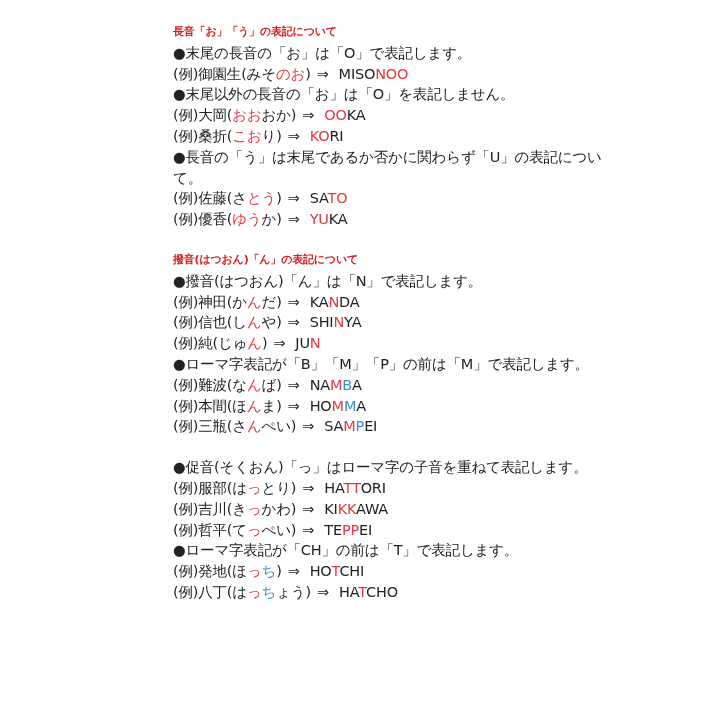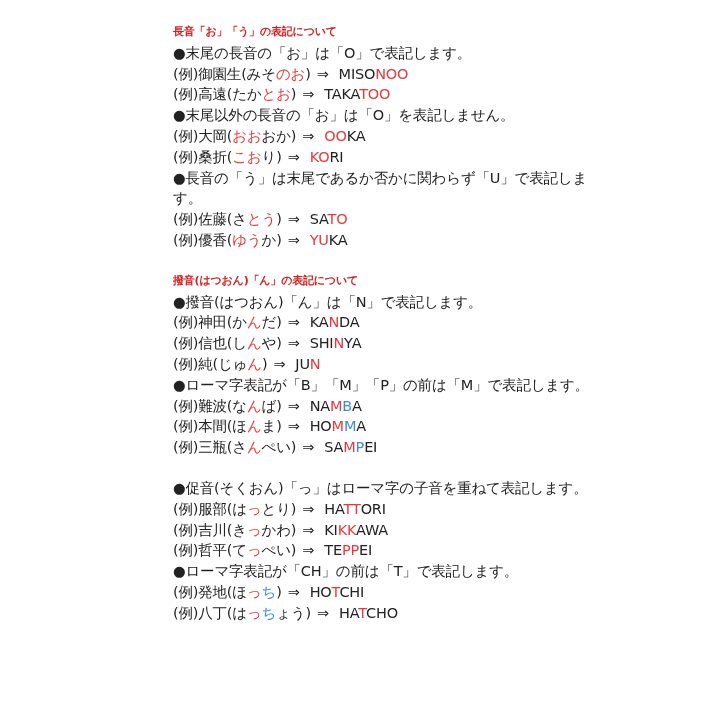--- a/index.html
+++ b/index.html
@@ -23,30 +23,29 @@
 <body>
 
 <div class="page">
 
   <div class="section">
     <div class="title">長音「お」「う」の表記について</div>
     <div class="line">●末尾の長音の「お」は「O」で表記します。</div>
 
     <div class="line"><span>(例)</span><span>御園生</span><span>(みそ</span><span class="r">のお</span><span>)</span><span class="arrow">⇒</span><span>MISO</span><span class="r">NOO</span><span></span></div>
 
-    <div class="line"><span>(例)</span><span>高遠</span><span>(たか</span><span class="r">とお</span><span>)</span><span class="arrow">⇒</span><span>TAKA</span><span class="r">TOO</span><span></span></div>
 
     <div class="line">●末尾以外の長音の「お」は「O」を表記しません。</div>
 
 
     <div class="line"><span>(例)</span><span>大岡</span><span>(</span><span class="r">おお</span><span>おか)</span><span class="arrow">⇒</span><span></span><span class="r">OO</span><span>KA</span></div>
 
     <div class="line"><span>(例)</span><span>桑折</span><span>(</span><span class="r">こお</span><span>り)</span><span class="arrow">⇒</span><span></span><span class="r">KO</span><span>RI</span></div>
 
-    <div class="wrap">●長音の「う」は末尾であるか否かに関わらず「U」で表記します。</div>
+    <div class="wrap">●長音の「う」は末尾であるか否かに関わらず「U」の表記について。</div>
 
 
     <div class="line"><span>(例)</span><span>佐藤</span><span>(さ</span><span class="r">とう</span><span>)</span><span class="arrow">⇒</span><span>SA</span><span class="r">TO</span><span></span></div>
 
     <div class="line"><span>(例)</span><span>優香</span><span>(</span><span class="r">ゆう</span><span>か)</span><span class="arrow">⇒</span><span></span><span class="r">YU</span><span>KA</span></div>
   </div>
 
   <div class="section">
     <div class="title">撥音(はつおん)「ん」の表記について</div>
     <div class="line">●撥音(はつおん)「ん」は「N」で表記します。</div>

